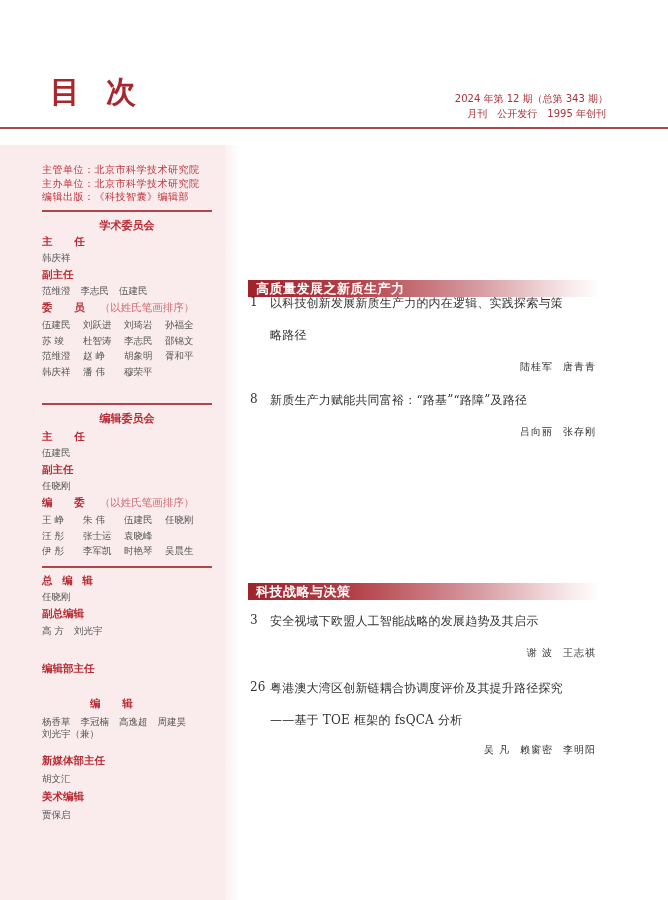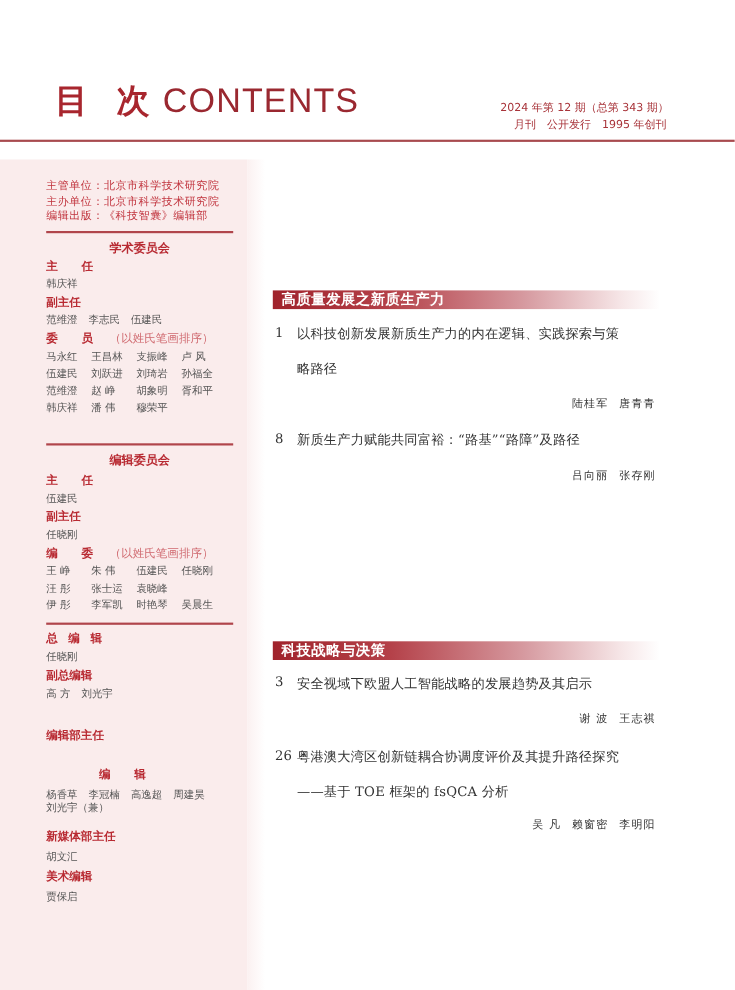--- a/index.html
+++ b/index.html
@@ -40,21 +40,20 @@
   .entry-authors { position: absolute; right: 72px; font-family: "DejaVu Serif", serif; font-size: 10px; color: #333; white-space: nowrap; letter-spacing: 1px; }
   .entry-authors span { margin-left: 10px; }
 </style>
 </head>
 <body>
 
 <div class="title-wrap">
   <span class="title-cn">
     <span class="c1">目</span><span>次</span>
   </span>
-  <span class="title-en">CONTENTS</span>
 </div>
 <div class="issue">
   <div>2024 年第 12 期（总第 343 期）</div>
   <div class="l2">
     <span>月刊</span><span>公开发行</span><span>1995 年创刊</span>
   </div>
 </div>
 <div class="rule-top"></div>
 
 <div class="sidebar"></div>
@@ -72,30 +71,30 @@
 <div class="names" style="top:252px;">韩庆祥</div>
 <div class="role" style="top:268px;">副主任</div>
 <div class="names" style="top:285px;">
   <span>范维澄</span><span>李志民</span><span>伍建民</span>
 </div>
 <div class="role" style="top:301px;">
   <span class="spaced-lbl" style="letter-spacing:9px;">委  员</span><span class="note">（以姓氏笔画排序）</span>
 </div>
 <div class="grid-names" style="top:317px;">
   <div class="row">
-      <span>马永红</span>
-      <span>王昌林</span>
-      <span>支振峰</span>
-      <span>卢  风</span>
-    </div>
-  <div class="row">
       <span>伍建民</span>
       <span>刘跃进</span>
       <span>刘琦岩</span>
       <span>孙福全</span>
+    </div>
+  <div class="row">
+      <span>苏  竣</span>
+      <span>杜智涛</span>
+      <span>李志民</span>
+      <span>邵锦文</span>
     </div>
   <div class="row">
       <span>范维澄</span>
       <span>赵  峥</span>
       <span>胡象明</span>
       <span>胥和平</span>
     </div>
   <div class="row">
       <span>韩庆祥</span>
       <span>潘  伟</span>
@@ -143,21 +142,21 @@
 <div class="names" style="top:680px;margin-top:48px;">刘光宇（兼）</div>
 <div class="role" style="top:697px; letter-spacing:9px;padding-left:48px;">编  辑</div>
 <div class="names" style="top:716px;">
   <span>杨香草</span><span>李冠楠</span><span>高逸超</span><span>周建昊</span>
 </div>
 <div class="role" style="top:754px;">新媒体部主任</div>
 <div class="names" style="top:773px;">胡文汇</div>
 <div class="role" style="top:790px;">美术编辑</div>
 <div class="names" style="top:809px;">贾保启</div>
 
-<div class="sec-bar" style="top:264px;padding-left:36px;">
+<div class="sec-bar" style="top:280px;padding-left:36px;">
   <span>高质量发展之新质生产力</span>
 </div>
 
 <div class="entry-num" style="top:295px;">1</div>
 <div class="entry-title" style="top:295px;">以科技创新发展新质生产力的内在逻辑、实践探索与策</div>
 <div class="entry-title" style="top:327px;">略路径</div>
 <div class="entry-authors" style="top:360px;">
   <span>陆桂军</span><span>唐青青</span>
 </div>
 

